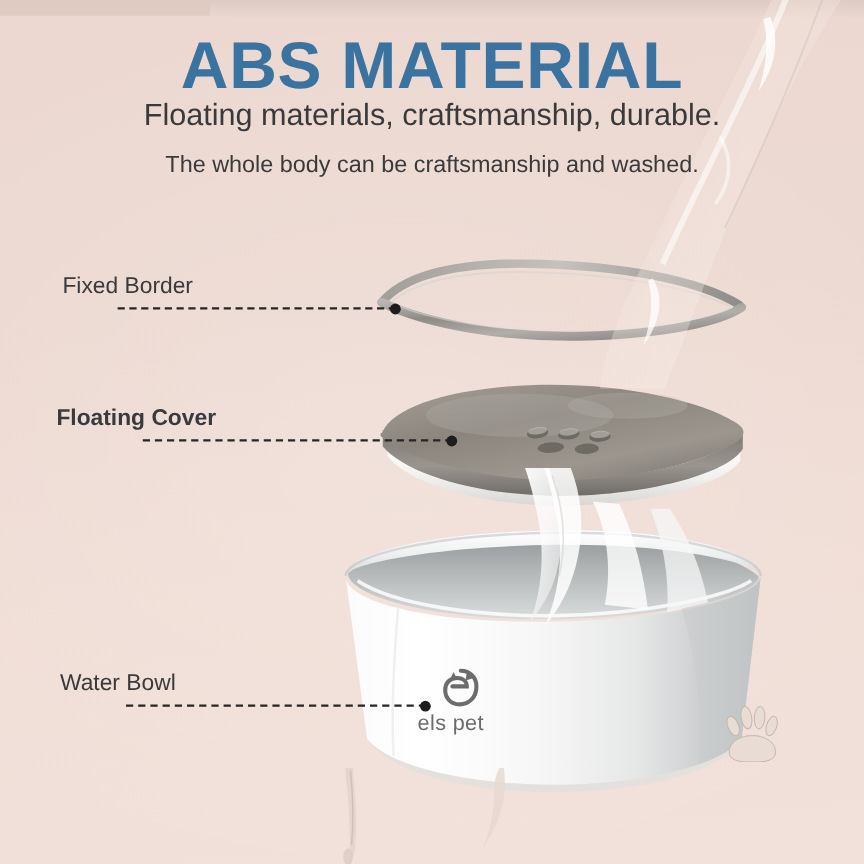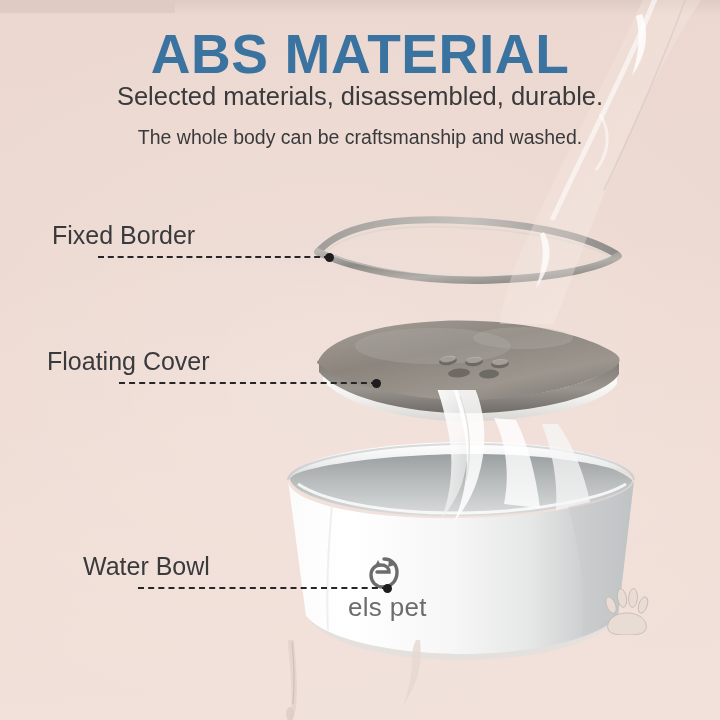--- a/index.html
+++ b/index.html
@@ -64,46 +64,46 @@
     font-weight: 400;
     color: #3a3a3c;
   }
 
   
   .callout { position: absolute; }
   .callout .c-text {
     position: absolute;
     left: 0; bottom: 8px;
     white-space: nowrap;
-    font-size: 25px;
+    font-size: 19px;
     color: #3a3a3c;
   }
   .c-line {
     position: absolute;
     bottom: 0;
     height: 0;
     border-top: 2px dashed #262626;
   }
   .c-dot {
     position: absolute;
     bottom: -4px;
     width: 9px; height: 9px;
     border-radius: 50%;
     background: #1d1d1d;
   }
 
   #callout-border   { left: 52px;  top: 214px; width: 280px; height: 44px; }
   #callout-border   .c-line { left: 46px;  width: 232px; }
   #callout-border   .c-dot  { left: 273px; }
 
-  #callout-cover    { left: 47px;  top: 340px; width: 310px; height: 44px; }
+  #callout-cover    { left: 47px;  top: 324px; width: 310px; height: 44px; font-weight: bold; }
   #callout-cover    .c-line { left: 72px;  width: 258px; }
   #callout-cover    .c-dot  { left: 325px; }
 
-  #callout-bowl     { left: 50px;  top: 545px; width: 295px; height: 44px; margin-left: 33px; }
+  #callout-bowl     { left: 50px;  top: 545px; width: 295px; height: 44px; }
   #callout-bowl     .c-line { left: 55px;  width: 250px; }
   #callout-bowl     .c-dot  { left: 300px; }
 
   
   .ring-wrap {
     position: absolute;
     left: 300px; top: 206px;
     width: 330px; height: 100px;
     transform: none;
   }
@@ -136,21 +136,21 @@
   }
   .logo-mark {
     position: absolute;
     left: 20px; top: 0;
     width: 32px; height: 34px;
   }
   .logo-word {
     position: absolute;
     left: 0; top: 36px;
     width: 92px;
-    font-size: 26px;
+    font-size: 18px;
     color: #6c6c6c;
     letter-spacing: .3px;
   }
 
   
   .water-top { position: absolute; left: 500px; top: -6px; width: 226px; height: 330px; }
   .water-mid { position: absolute; left: 430px; top: 390px; width: 190px; height: 150px; }
   .water-drip { position: absolute; left: 270px; top: 640px; width: 260px; height: 82px; }
 
   .paw { position: absolute; left: 600px; top: 583px; width: 56px; height: 52px; }
@@ -345,21 +345,21 @@
   <svg class="water-drip" viewBox="0 0 260 82">
     <path d="M24 0 C 26 22, 28 44, 26 66 C 25 76, 22 80, 20 82
              C 22 72, 22 50, 20 26 C 19 14, 18 6, 18 0 Z" fill="#e3d4cc" opacity=".9"></path>
     <path d="M22 2 C 24 22, 25 44, 23 64" fill="none" stroke="#cbbab1" stroke-width="1.2" opacity=".8"></path>
     <path d="M150 0 C 152 16, 150 34, 142 50 C 138 58, 134 64, 132 68
              C 138 54, 142 36, 142 18 C 142 10, 144 4, 146 0 Z" fill="#e6d8d0" opacity=".8"></path>
     <ellipse cx="20" cy="74" rx="4" ry="7" fill="#ddcdc4" opacity=".85"></ellipse>
   </svg>
 
   <div class="title">ABS MATERIAL</div>
-  <div class="sub1">Selected materials, disassembled, durable.</div>
+  <div class="sub1">Floating materials, craftsmanship, durable.</div>
   <div class="sub2">The whole body can be craftsmanship and washed.</div>
 
   <div class="callout" id="callout-border">
     <span class="c-text">Fixed Border</span>
     <span class="c-line"></span>
     <span class="c-dot"></span>
   </div>
 
   <div class="callout" id="callout-cover">
     <span class="c-text">Floating Cover</span>

